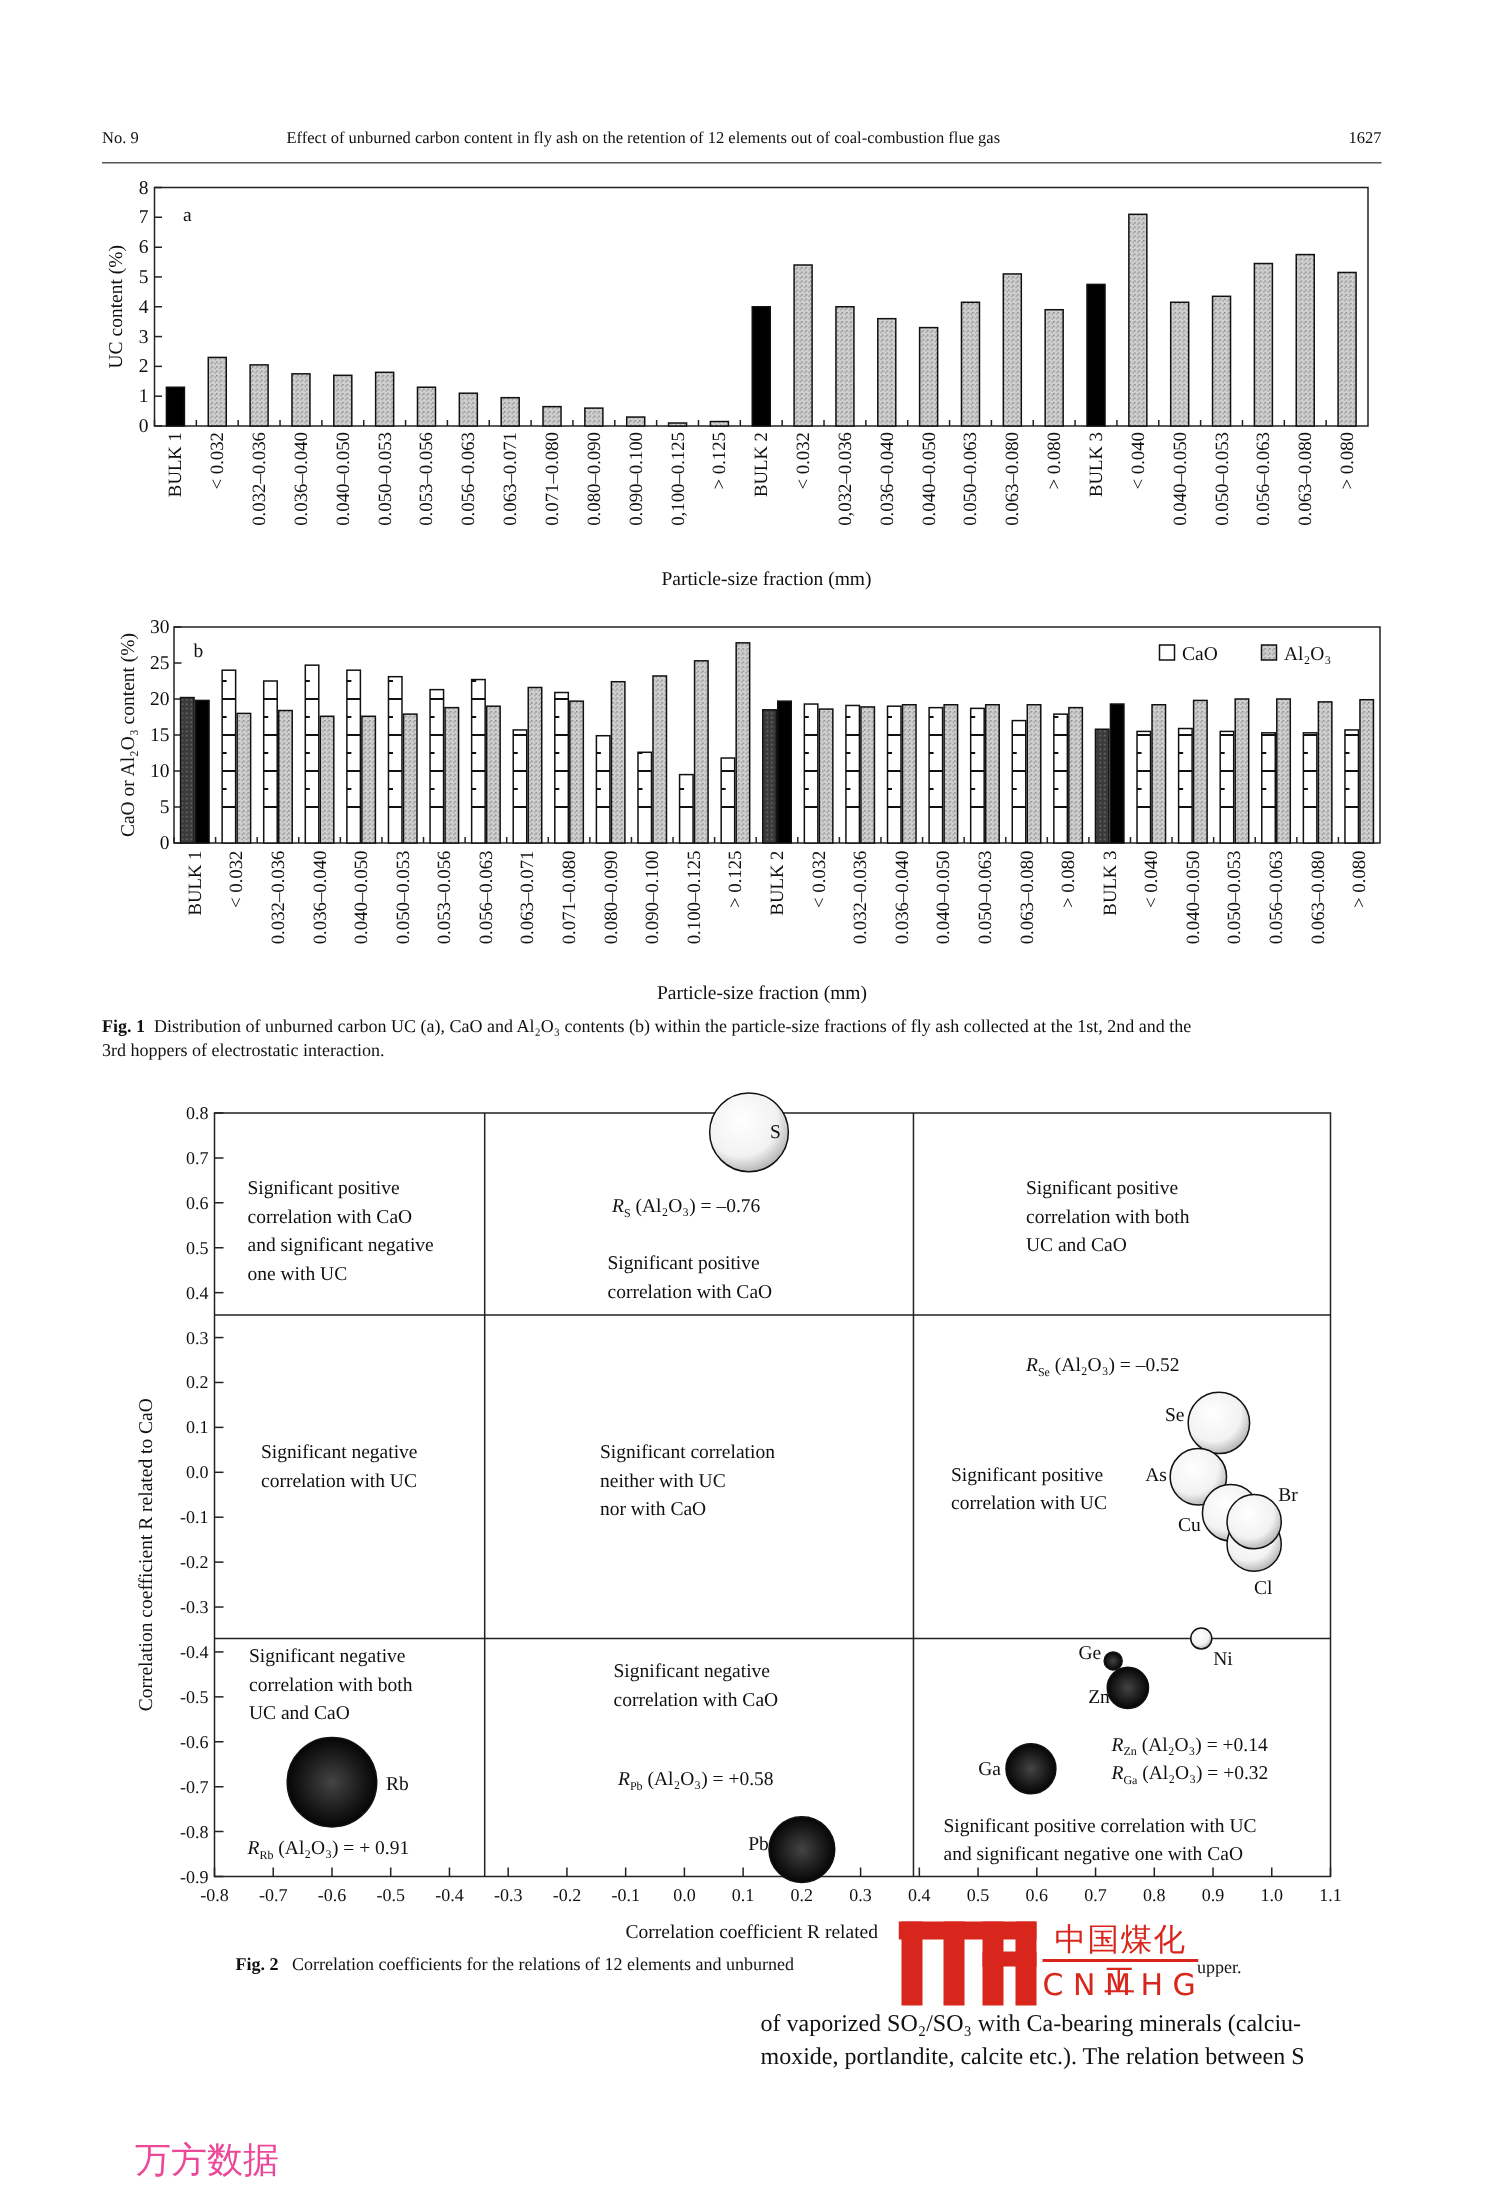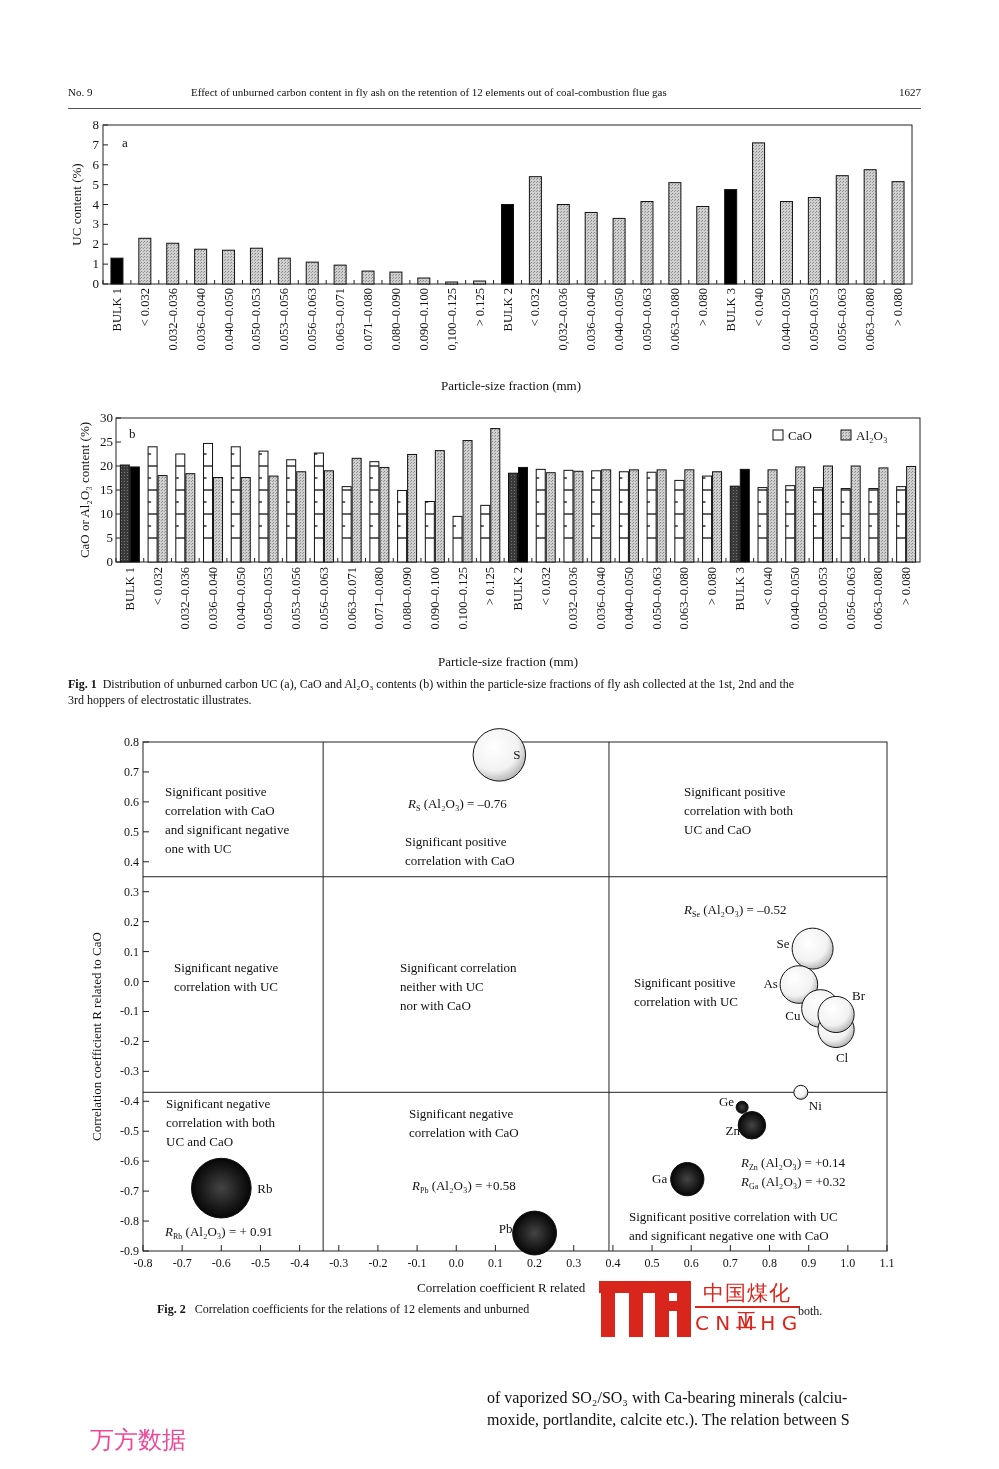--- a/index.html
+++ b/index.html
@@ -468,21 +468,21 @@
     <line x1="896.6379310344828" y1="85" x2="905.6379310344828" y2="85" stroke="#111" stroke-width="1.3"></line>
     <rect x="906.6379310344828" y="61.480000000000004" width="9" height="95.52" fill="url(#dots-chartB)" stroke="#111"></rect>
     <line x1="892.2758620689656" y1="157" x2="892.2758620689656" y2="153" stroke="#222"></line>
     <text x="910.1379310344828" y="162" font-size="12.5" fill="#111" text-anchor="end" transform="rotate(-90 910.1379310344828 162)">&gt; 0.080</text>
     <text x="508" y="261" font-size="13" fill="#111" text-anchor="middle">Particle-size fraction (mm)</text>
   </svg>
 
 <div class="abs caption" style="left:68px;top:676px;width:860px;">
   <b>Fig. 1</b>&nbsp;
   <span>Distribution of unburned carbon UC (a), CaO and Al₂O₃ contents (b) within the particle-size fractions of fly ash collected at the 1st, 2nd and the</span><br>
-  <span>3rd hoppers of electrostatic illustrates.</span>
+  <span>3rd hoppers of electrostatic interaction.</span>
 </div>
 
 <svg class="abs" id="chartC" style="left:0;top:720px" width="999" height="585">
     <defs>
       <pattern id="dots-chartC" width="3" height="3" patternUnits="userSpaceOnUse">
         <rect width="3" height="3" fill="#d0d0d0"></rect>
         <rect x="0" y="0" width="1" height="1" fill="#888"></rect>
         <rect x="2" y="1" width="1" height="1" fill="#999"></rect>
       </pattern>
       <pattern id="dark-chartC" width="3" height="3" patternUnits="userSpaceOnUse">
@@ -635,36 +635,36 @@
     <circle cx="221.31578947368422" cy="468.1235294117647" r="29.84" fill="url(#dball-chartC)" stroke="#111" stroke-width="1"></circle>
     <text x="257.3157894736842" y="473.1235294117647" font-size="13" fill="#111" text-anchor="start">Rb</text>
     <circle cx="534.578947368421" cy="513.035294117647" r="21.919999999999998" fill="url(#dball-chartC)" stroke="#111" stroke-width="1"></circle>
     <text x="512.578947368421" y="513.035294117647" font-size="13" fill="#111" text-anchor="end">Pb</text>
   </svg>
 
 <div class="abs caption" style="left:157px;top:1301px;width:460px;white-space:nowrap;">
   <b>Fig. 2</b>&nbsp;&nbsp;
   <span>Correlation coefficients for the relations of 12 elements and unburned</span>
 </div>
-<div class="abs caption" style="left:798px;top:1303px;">both.</div>
+<div class="abs caption" style="left:798px;top:1303px;">upper.</div>
 
 <div class="abs" style="left:599px;top:1279px;width:200px;height:60px;text-align:center;">
   <svg width="200" height="60">
     <rect x="0" y="2" width="92" height="12" fill="#d9261c"></rect>
     <rect x="2" y="2" width="14" height="56" fill="#d9261c"></rect>
     <rect x="30" y="2" width="14" height="56" fill="#d9261c"></rect>
     <rect x="56" y="2" width="14" height="56" fill="#d9261c"></rect>
     <rect x="78" y="2" width="14" height="56" fill="#d9261c"></rect>
     <rect x="56" y="22" width="36" height="10" fill="#d9261c"></rect>
     <rect x="96" y="27" width="104" height="2" fill="#d9261c"></rect>
   </svg>
   <div class="abs watermark-cn" style="left:96px;top:0px;font-size:21px;color:#d9261c;letter-spacing:1px;">中国煤化工</div>
   <div class="abs" style="left:96px;top:32px;font-family:'DejaVu Sans',sans-serif;font-size:20px;color:#d9261c;">C N M H G</div>
 </div>
 
 <div class="abs body-text" style="left:66px;top:1339px;width:420px;">
 </div>
-<div class="abs body-text" style="left:487px;top:1339px;width:420px;margin-top:48px;">
+<div class="abs body-text" style="left:507px;top:1339px;width:420px;">
   <div>of vaporized SO₂/SO₃ with Ca-bearing minerals (calciu-</div>
   <div>moxide, portlandite, calcite etc.). The relation between S</div>
 </div>
 
 <div class="abs" style="left:90px;top:1424px;font-family:'DejaVu Sans',sans-serif;font-size:24px;color:#ec4899;">万方数据</div>
 
 </body></html>

